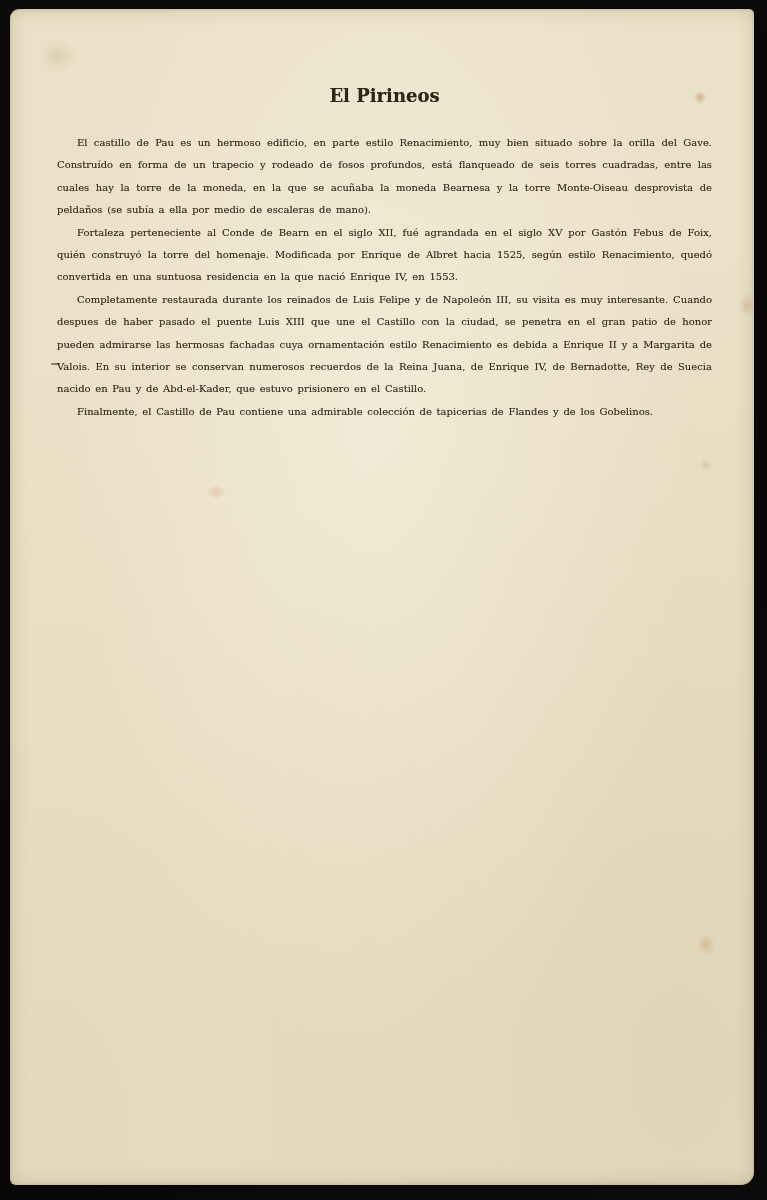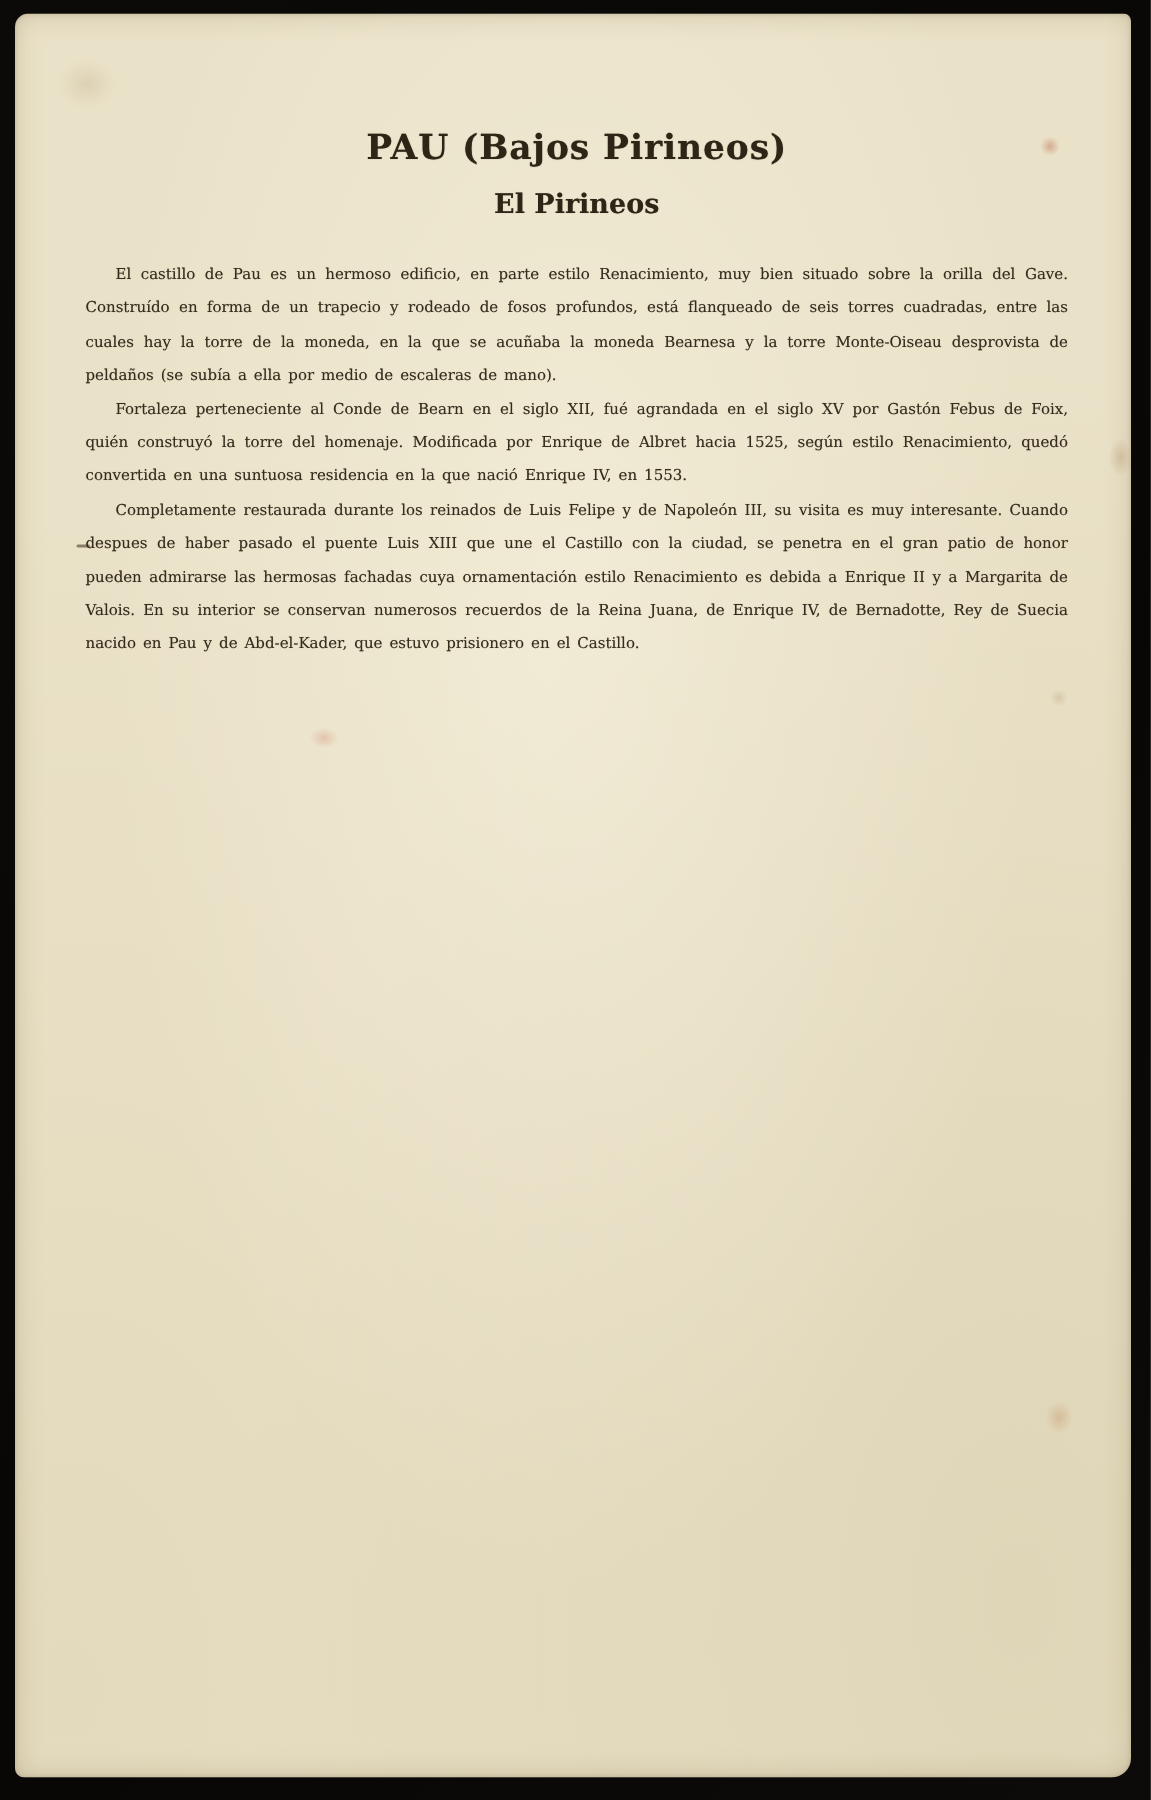--- a/index.html
+++ b/index.html
@@ -95,27 +95,27 @@
     pointer-events: none;
   }
 </style>
 </head>
 <body>
 
 <div class="scan-frame">
   <div class="paper">
 
     <div class="content">
-      <h1 class="title">PAU (Bajos Pirineos)</h1>
       <h2 class="subtitle">El Pirineos</h2>
 
       <div class="body-text">
         <p>El castillo de Pau es un hermoso edificio, en parte estilo Renacimiento, muy bien situado sobre la orilla del Gave. Construído en forma de un trapecio y rodeado de fosos profundos, está flanqueado de seis torres cuadradas, entre las cuales hay la torre de la moneda, en la que se acuñaba la moneda Bearnesa y la torre Monte-Oiseau desprovista de peldaños (se subía a ella por medio de escaleras de mano).</p>
         <p>Fortaleza perteneciente al Conde de Bearn en el siglo XII, fué agrandada en el siglo XV por Gastón Febus de Foix, quién construyó la torre del homenaje. Modificada por Enrique de Albret hacia 1525, según estilo Renacimiento, quedó convertida en una suntuosa residencia en la que nació Enrique IV, en 1553.</p>
         <p>Completamente restaurada durante los reinados de Luis Felipe y de Napoleón III, su visita es muy interesante. Cuando despues de haber pasado el puente Luis XIII que une el Castillo con la ciudad, se penetra en el gran patio de honor pueden admirarse las hermosas fachadas cuya ornamentación estilo Renacimiento es debida a Enrique II y a Margarita de Valois. En su interior se conservan numerosos recuerdos de la Reina Juana, de Enrique IV, de Bernadotte, Rey de Suecia nacido en Pau y de Abd-el-Kader, que estuvo prisionero en el Castillo.</p>
+        <p>Finalmente, el Castillo de Pau contiene una admirable colección de tapicerias de Flandes y de los Gobelinos.</p>
       </div>
     </div>
 
     <div class="stain stain-1"></div>
     <div class="stain stain-2"></div>
     <div class="stain stain-3"></div>
     <div class="stain stain-4"></div>
     <div class="stain stain-5"></div>
     <div class="stain stain-6"></div>
     <div class="print-dash"></div>

